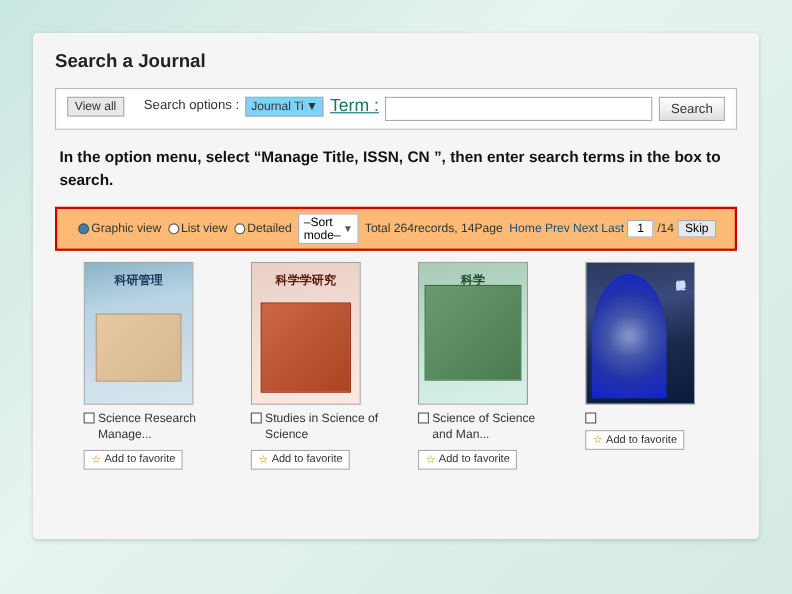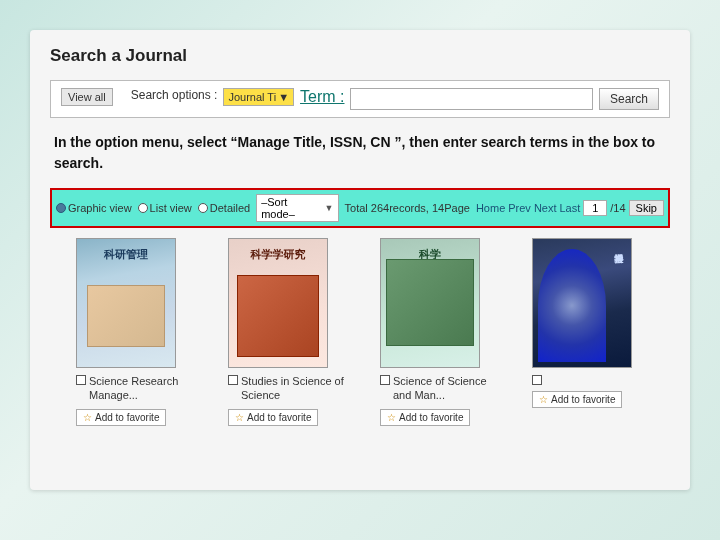--- a/index.html
+++ b/index.html
@@ -43,21 +43,21 @@
       cursor: pointer;
       color: #333;
     }
     .search-options-label {
       color: #333;
       font-size: 12px;
       white-space: nowrap;
       margin-left: 12px;
     }
     .dropdown-select {
-      background: #fde047;
+      background: #7dd3fc;
       border: 1px solid #aaa;
       padding: 2px 4px;
       font-size: 11px;
       cursor: pointer;
       display: flex;
       align-items: center;
       gap: 2px;
     }
     .dropdown-select span {
       font-size: 11px;
@@ -93,22 +93,22 @@
     .instruction-text {
       font-size: 14px;
       color: #111;
       font-weight: bold;
       line-height: 1.5;
       margin-bottom: 14px;
       padding: 0 4px;
     }
     .results-toolbar {
       border: 2px solid #cc0000;
-      background: #5eead4;
-      padding: 4px 4px;
+      background: #fdba74;
+      padding: 4px 19px;
       display: flex;
       align-items: center;
       gap: 6px;
       margin-bottom: 10px;
       flex-wrap: nowrap;
     }
     .radio-item {
       display: flex;
       align-items: center;
       gap: 2px;

